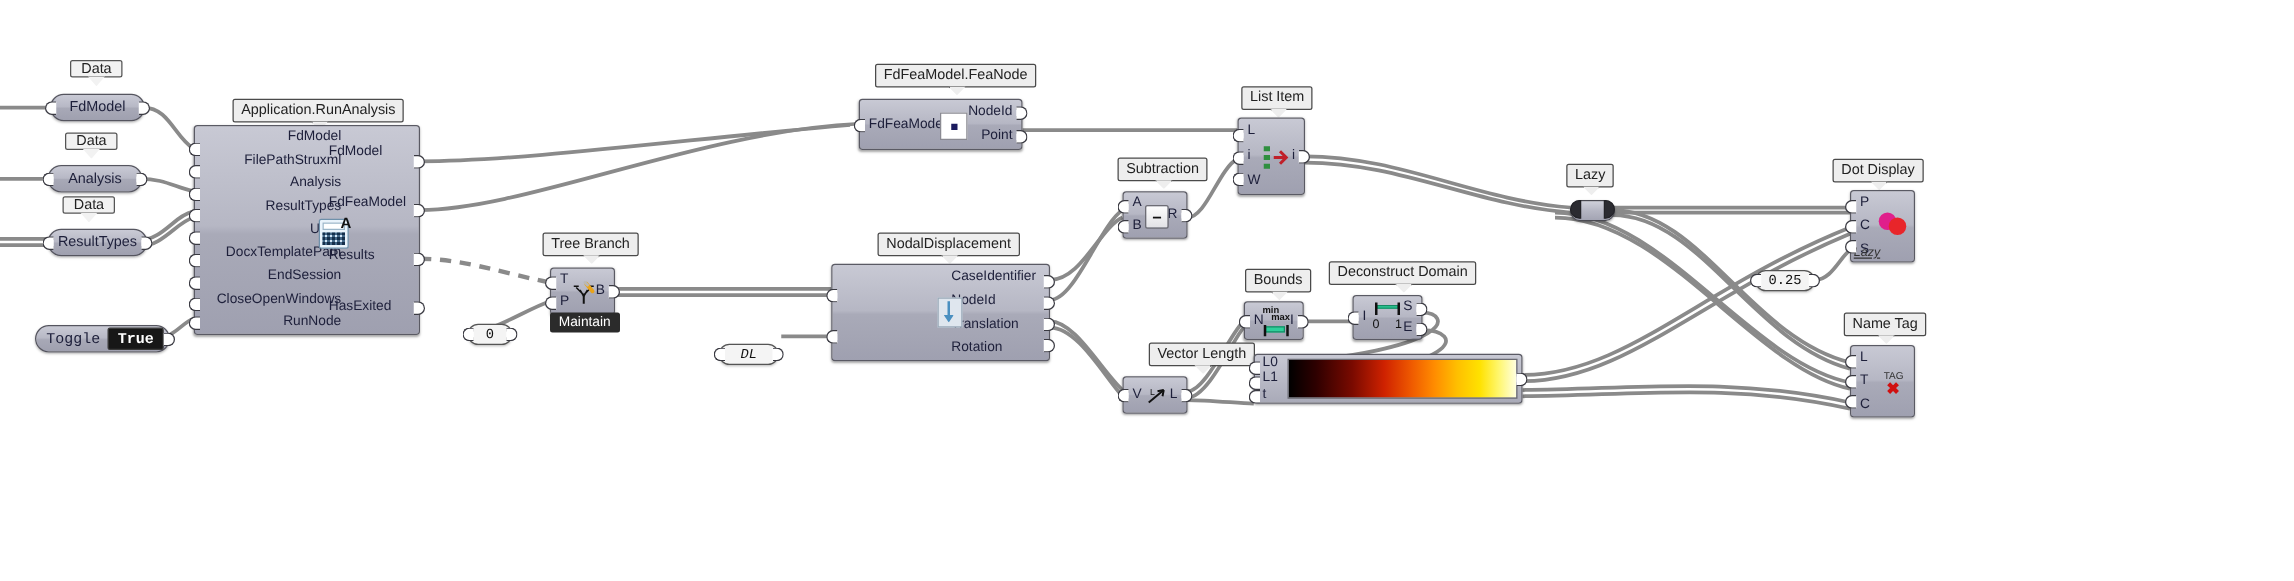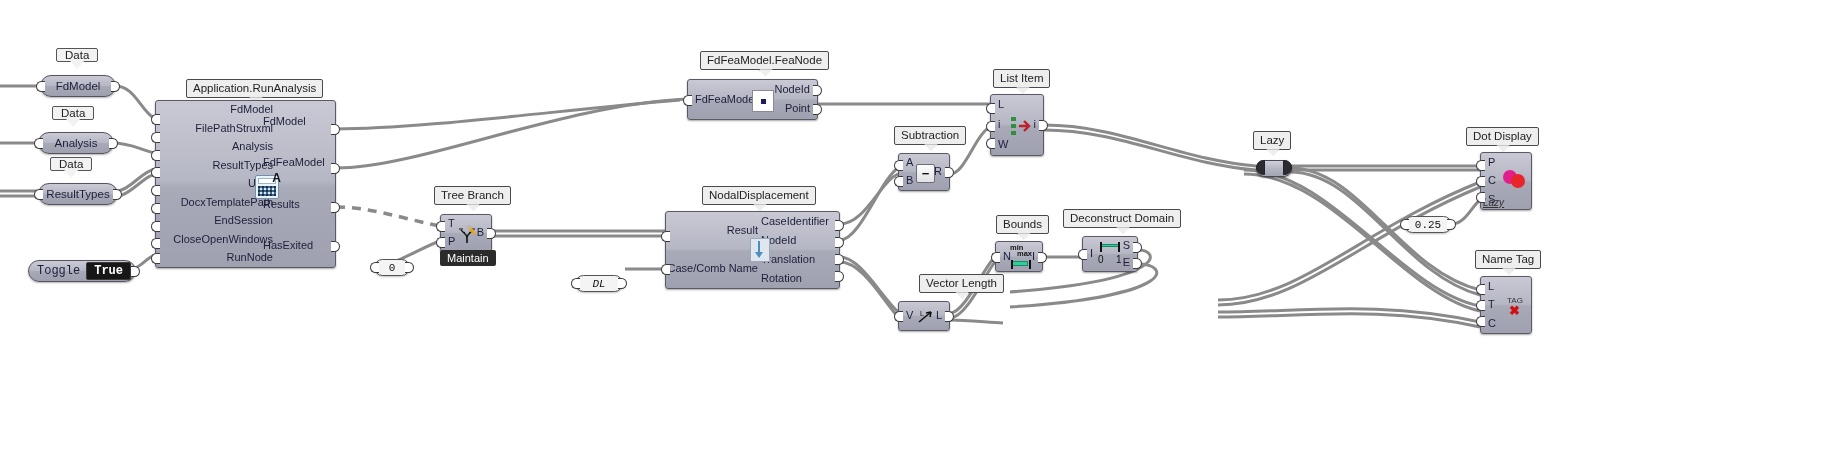--- a/index.html
+++ b/index.html
@@ -359,24 +359,20 @@
           <span class="dot"></span>
         </span>
     </span>
     <span class="grip in" style="top:15px;"></span>
     <span class="grip out" style="top:5px;"></span>
     <span class="grip out" style="top:24px;"></span>
   </div>
 
   <div class="tag ctr" style="left:702px;top:186px;">NodalDisplacement</div>
   <div class="node" style="left:665px;top:211px;width:175px;height:78px;">
-    <div class="col ins" style="width:92px;align-items:flex-end;padding-left:0;padding-right:4px;">
-      <span class="port-lbl">Result</span>
-      <span class="port-lbl">Case/Comb Name</span>
-    </div>
     <div class="col outs" style="width:78px;align-items:flex-start;padding-left:2px;padding-right:0;">
       <span class="port-lbl">CaseIdentifier</span>
       <span class="port-lbl">NodeId</span>
       <span class="port-lbl">Translation</span>
       <span class="port-lbl">Rotation</span>
     </div>
     <span class="icon" style="left:84px;top:26px;">
       <span style="display:block;width:18px;height:22px;background:#dfe6ee;border:1px solid #9aa9b8;position:relative;">
         <span style="position:absolute;left:7px;top:2px;width:2px;height:14px;background:#4a8fc0;"></span>
         <span style="position:absolute;left:4px;top:13px;width:8px;height:6px;background:#4a8fc0;clip-path:polygon(50% 100%,0 0,100% 0);"></span>
@@ -487,20 +483,32 @@
         <span style="position:absolute;left:21px;top:1px;width:1.5px;height:10px;background:#111;"></span>
         <span class="z" style="left:1px;bottom:4px;">0</span>
         <span class="o" style="left:19px;bottom:4px;">1</span>
       </span>
     </span>
     <span class="grip in" style="top:12px;"></span>
     <span class="grip out" style="top:5px;"></span>
     <span class="grip out" style="top:21px;"></span>
   </div>
 
+  <div class="gradient-node" style="left:1003px;top:283px;width:215px;height:40px;">
+    <div class="gleft">
+      <span class="port-lbl">L0</span>
+      <span class="port-lbl">L1</span>
+      <span class="port-lbl">t</span>
+    </div>
+    <div class="gswatch"></div>
+    <span class="grip in" style="top:5px;"></span>
+    <span class="grip in" style="top:17px;"></span>
+    <span class="grip in" style="top:28px;"></span>
+    <span class="grip out" style="top:14px;"></span>
+  </div>
 
   <div class="tag ctr" style="left:1253px;top:131px;">Lazy</div>
   <div class="relay" style="left:1256px;top:160px;"></div>
 
   <div class="panel" style="left:1404px;top:216px;width:48px;height:17px;">
     <span class="grip in" style="top:2px;"></span>
     <span>0.25</span>
     <span class="grip out" style="top:2px;"></span>
   </div>
 

